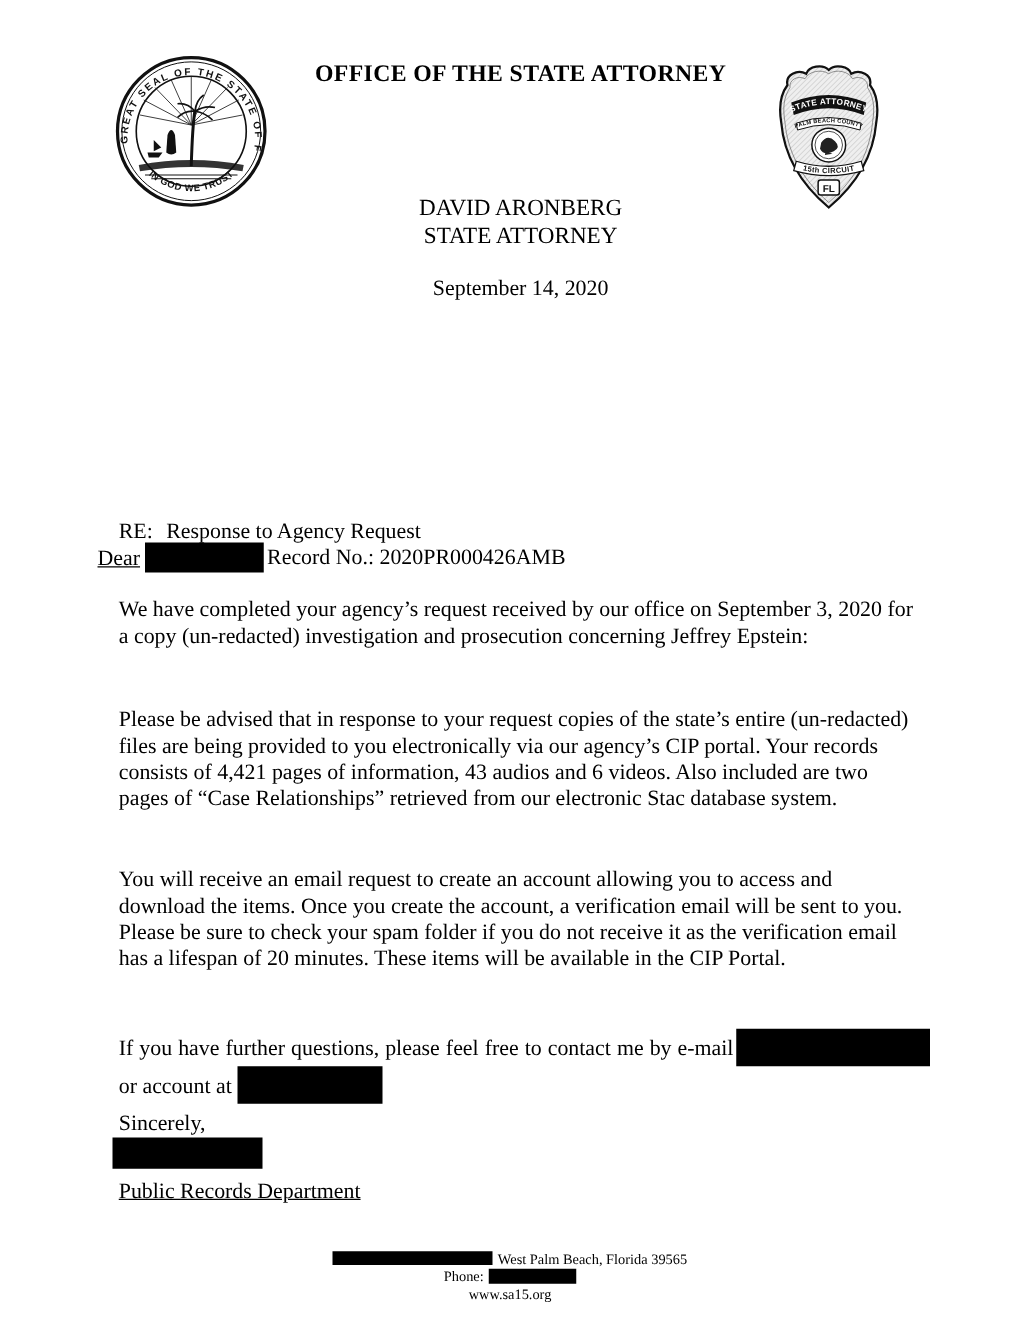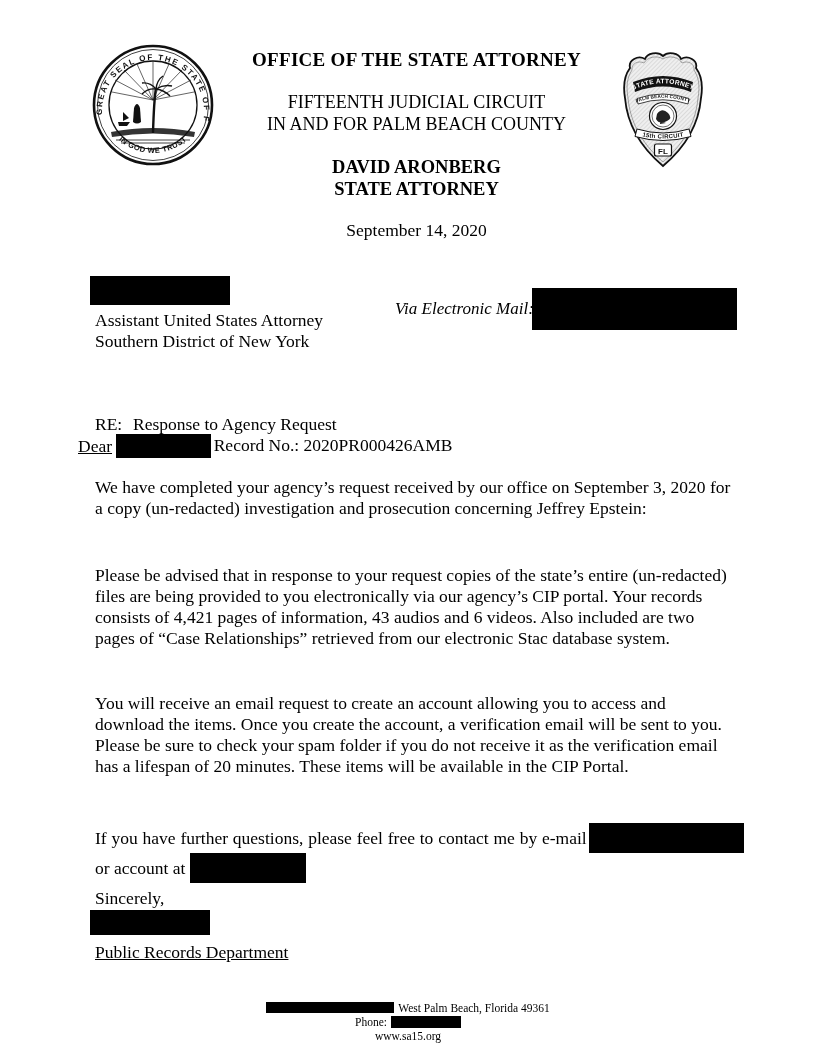--- a/index.html
+++ b/index.html
@@ -8,21 +8,21 @@
     background:#ffffff;color:#000;
     font-family:"Liberation Serif", serif;
     font-size:17.5px;line-height:21px;
     overflow:hidden;
   }
   .abs{position:absolute;}
   .centered{left:95px;right:78px;text-align:center;}
   .redaction{background:#000;display:inline-block;vertical-align:middle;}
   .office-line{top:49px;font-size:19px;font-weight:bold;letter-spacing:0.3px;}
   .circuit-lines{top:92px;font-size:18px;line-height:21.5px;}
-  .name-lines{top:157px;font-size:18.5px;line-height:21.5px;font-weight:bold;}
+  .name-lines{top:157px;font-size:18.5px;line-height:21.5px;font-weight:normal;}
   .date-line{top:220px;font-size:17.5px;}
   .address-block{left:95px;top:276px;width:643px;}
   .recipient-redaction{display:block;width:140px;height:29px;margin-left:-5px;}
   .recipient-lines{margin-top:5px;}
   .via-label{position:absolute;left:300px;top:22px;font-style:italic;font-size:17px;}
   .via-redaction{position:absolute;left:437px;top:12px;width:205px;height:42px;}
   .re-block{left:95px;top:374px;width:643px;display:flex;margin-top:40px;}
   .re-label{width:38px;flex:0 0 38px;}
   .dear-line{left:78px;top:434px;text-decoration:underline;}
   .dear-redaction{width:95px;height:24px;vertical-align:-6px;margin-left:4px;}
@@ -118,39 +118,26 @@
     <path d="M 39 62 q 5 -7 11 -1 q 5 5 -1 8 q -8 4 -11 -2 Z M 42 69 l 6 2 l -6 1 Z" fill="#222"></path>
     <path d="M 17 84.5 Q 45 92.5 73 84.5 L 71 77 Q 45 85 19 77 Z" fill="#fff" stroke="#111" stroke-width="1"></path>
     <text font-size="6" font-weight="bold" fill="#111" text-anchor="middle" letter-spacing="0.3">
       <textPath href="#badge-circuit-arc" startOffset="50%">15th CIRCUIT</textPath>
     </text>
     <rect x="36.5" y="92" width="17" height="12" rx="2" fill="#fff" stroke="#111" stroke-width="1.2"></rect>
     <text x="45" y="101.5" font-size="8" font-weight="bold" fill="#111" text-anchor="middle">FL</text>
   </svg>
 
   <div class="abs centered office-line">OFFICE OF THE STATE ATTORNEY</div>
-  <div class="abs centered circuit-lines">
-    <div>FIFTEENTH JUDICIAL CIRCUIT</div>
-    <div>IN AND FOR PALM BEACH COUNTY</div>
-  </div>
   <div class="abs centered name-lines">
     <div>DAVID ARONBERG</div>
     <div>STATE ATTORNEY</div>
   </div>
   <div class="abs centered date-line">September 14, 2020</div>
 
-  <div class="abs address-block">
-    <span class="redaction recipient-redaction"></span>
-    <div class="recipient-lines">
-      <div>Assistant United States Attorney</div>
-      <div>Southern District of New York</div>
-    </div>
-    <span class="via-label">Via Electronic Mail:</span>
-    <span class="redaction via-redaction"></span>
-  </div>
 
   <div class="abs re-block">
     <div class="re-label">RE:</div>
     <div>
       <div>Response to Agency Request</div>
       <div>Our Public Record No.: 2020PR000426AMB</div>
     </div>
   </div>
 
   <div class="abs dear-line">
@@ -168,21 +155,21 @@
   </div>
 
   <div class="abs closing-block">
     <div>Sincerely,</div>
     <span class="redaction signature-redaction"></span>
     <div class="dept-line">Public Records Department</div>
   </div>
 
   <div class="abs footer">
     <div>
-      <span class="redaction footer-addr-redaction"></span><span>West Palm Beach, Florida 49361</span>
+      <span class="redaction footer-addr-redaction"></span><span>West Palm Beach, Florida 39565</span>
     </div>
     <div>
       <span>Phone:</span><span class="redaction footer-phone-redaction"></span>
     </div>
     <div>www.sa15.org</div>
   </div>
 
 </div>
 
 </body></html>

